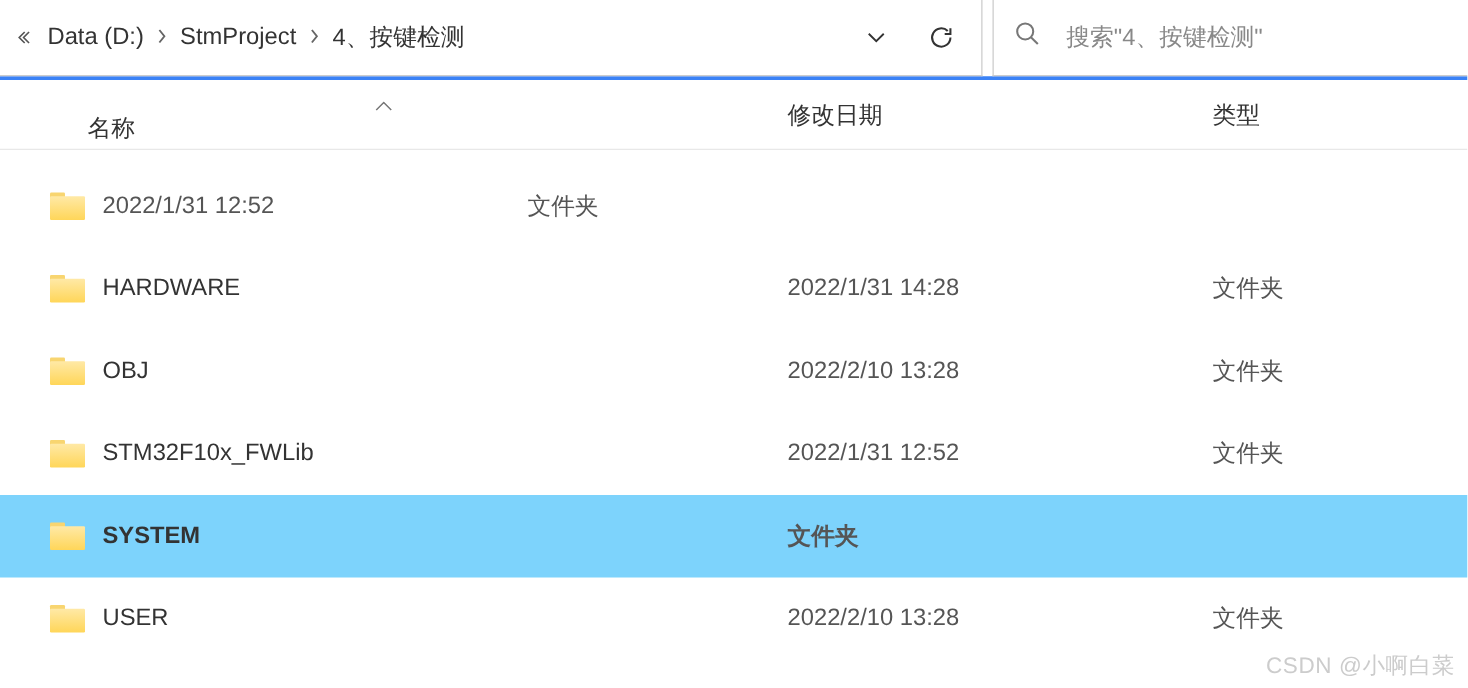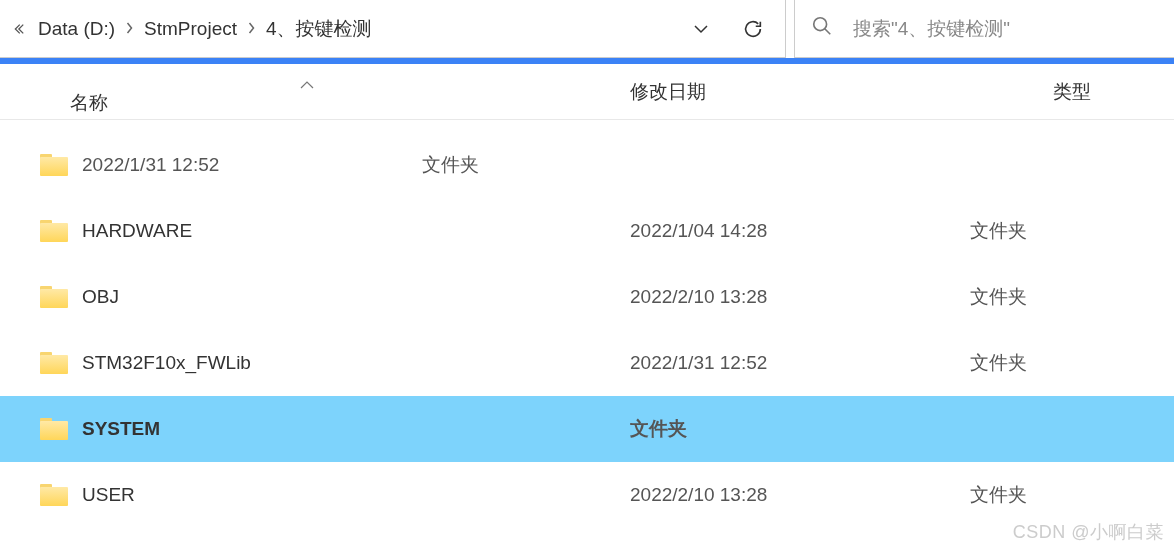--- a/index.html
+++ b/index.html
@@ -13,21 +13,21 @@
       color: #333;
       background: #fff;
       width: 1174px;
       height: 550px;
       overflow: hidden;
       position: relative;
     }
     .top-bar {
       display: flex;
       height: 64px;
-      border-bottom: 6px solid #3b82f6;
+      border-bottom: 3px solid #3b82f6;
     }
     .address-bar {
       display: flex;
       align-items: center;
       flex: 1;
       border: 1px solid #ccc;
       border-top: none;
       border-left: none;
       padding: 0 8px;
       gap: 4px;
@@ -97,21 +97,20 @@
       position: relative;
       display: flex;
       align-items: center;
       margin-top: 23px;
     }
     .col-modified {
       width: 340px;
     }
     .col-type {
       flex: 1;
-      text-align: center;
     }
     .sort-arrow {
       position: absolute;
       left: 230px;
       top: -14px;
       color: #555;
       font-size: 14px;
     }
     .file-list {
       padding-top: 12px;
@@ -238,21 +237,21 @@
 
 <div class="file-list" id="file-list">
     <div class="file-row">
       <span class="folder-icon"></span>
       <span class="cell-modified">2022/1/31 12:52</span>
       <span class="cell-type">文件夹</span>
     </div>
     <div class="file-row">
       <span class="folder-icon"></span>
       <span class="cell-name">HARDWARE</span>
-      <span class="cell-modified">2022/1/04 14:28</span>
+      <span class="cell-modified">2022/1/31 14:28</span>
       <span class="cell-type">文件夹</span>
     </div>
     <div class="file-row">
       <span class="folder-icon"></span>
       <span class="cell-name">OBJ</span>
       <span class="cell-modified">2022/2/10 13:28</span>
       <span class="cell-type">文件夹</span>
     </div>
     <div class="file-row">
       <span class="folder-icon"></span>

